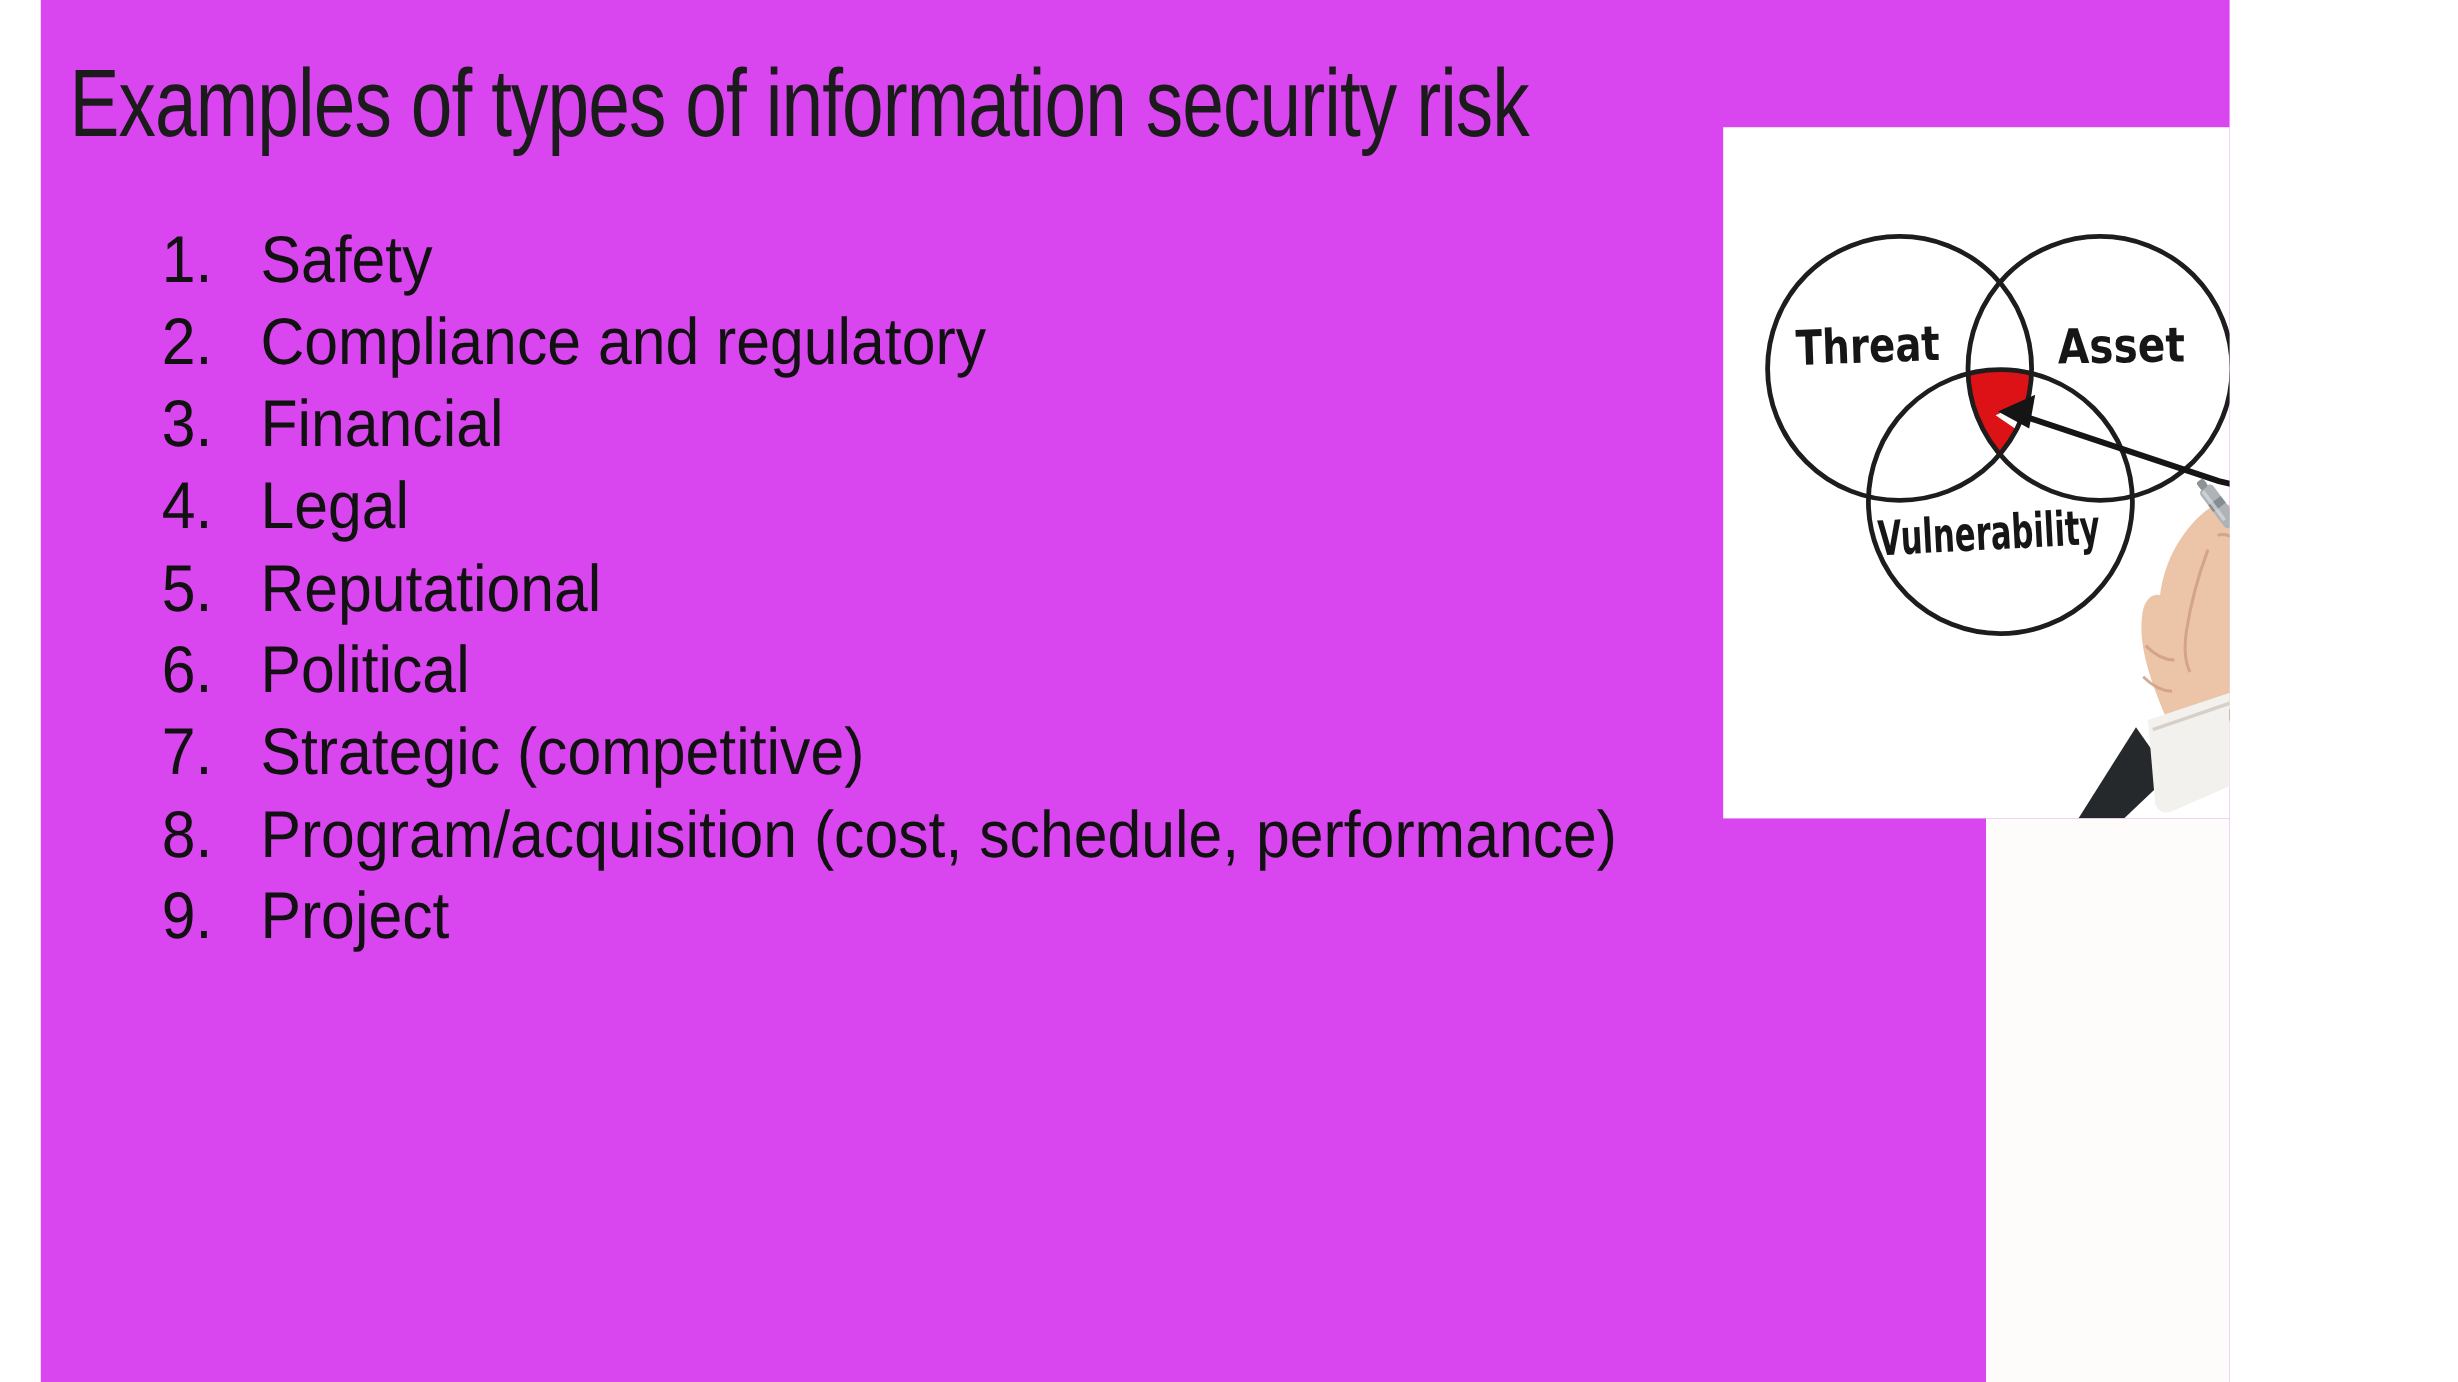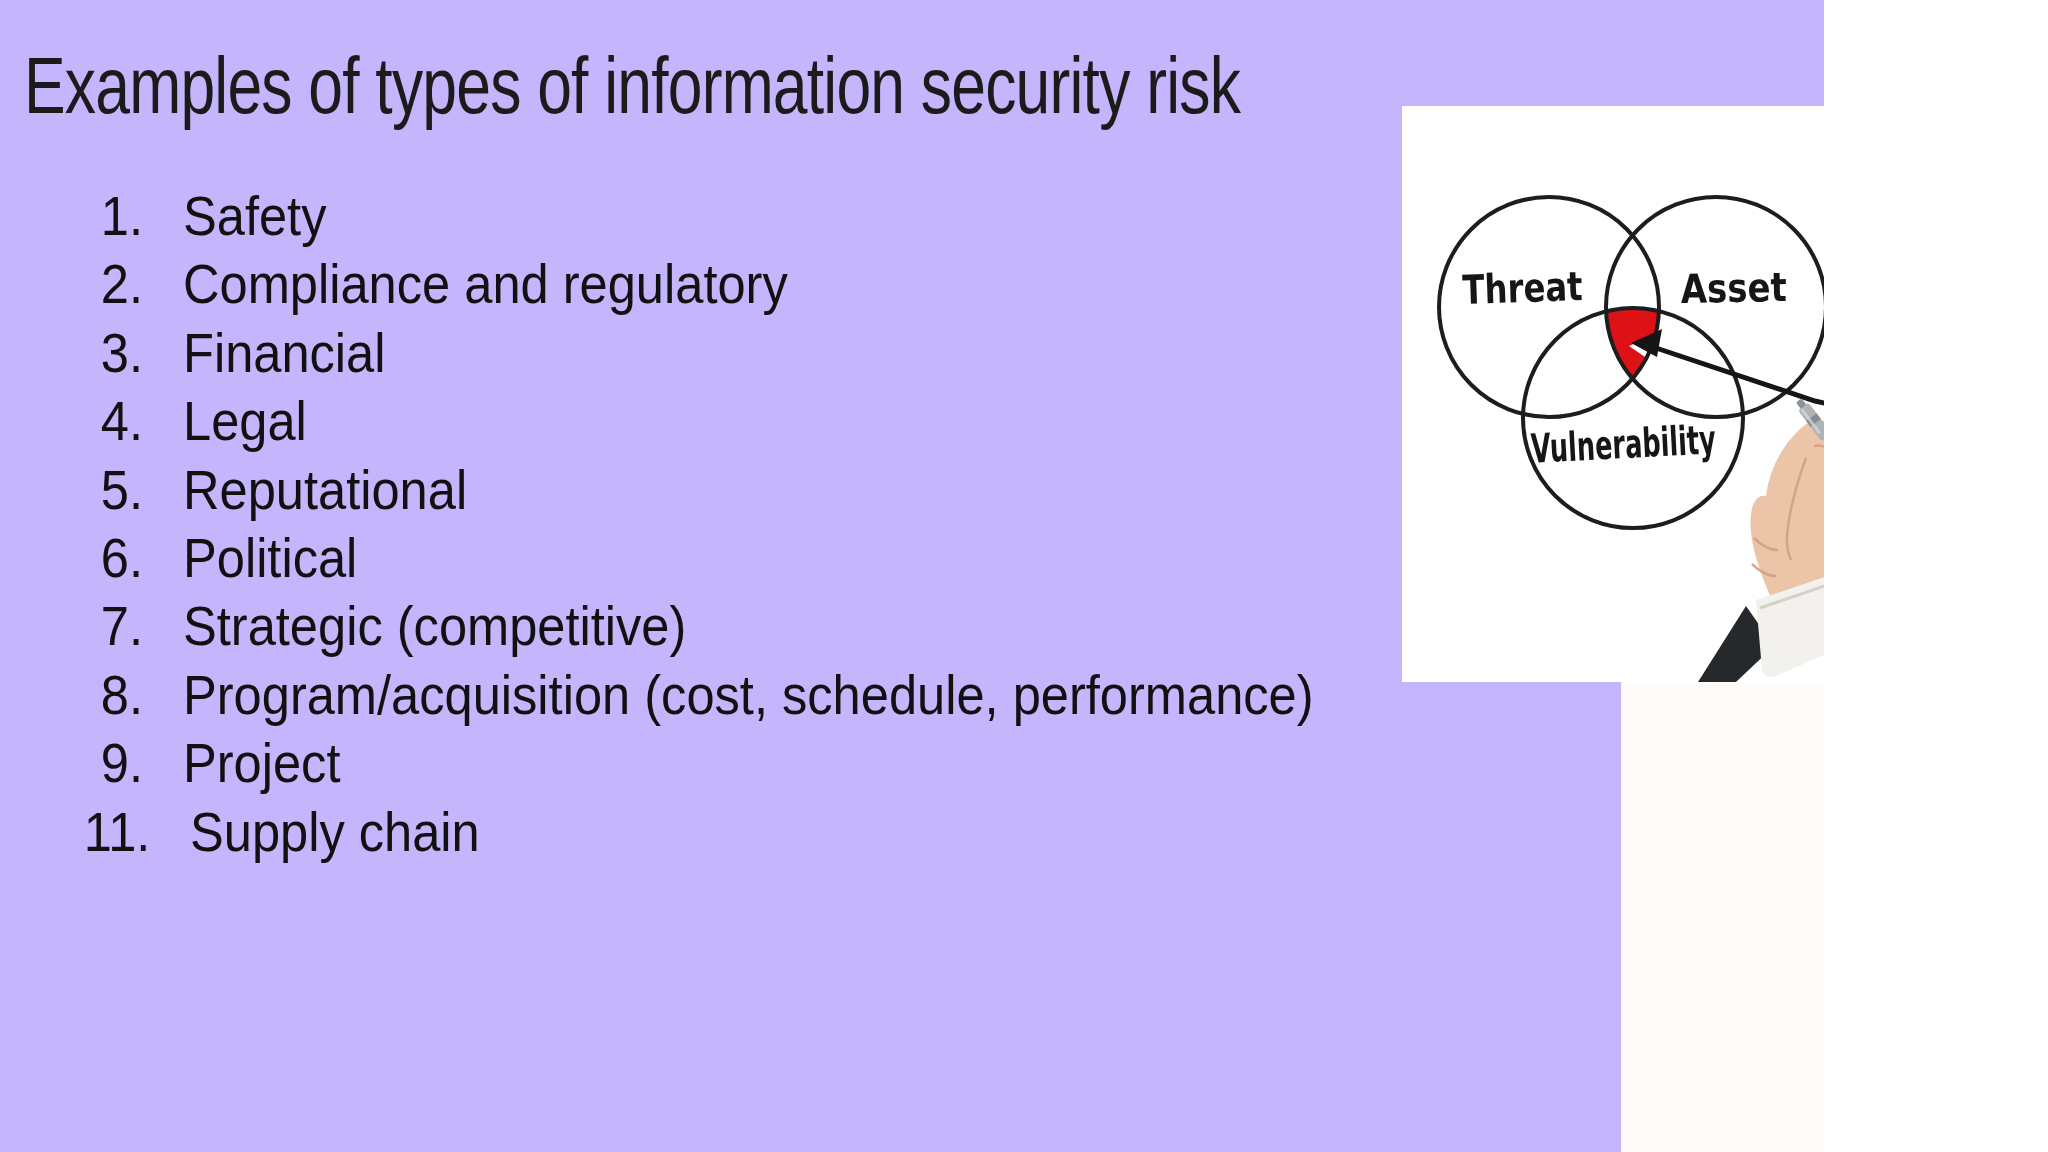--- a/index.html
+++ b/index.html
@@ -1,23 +1,24 @@
 <!DOCTYPE html>
 <html><head>
 <meta charset="utf-8">
 <style>
   html, body { margin: 0; padding: 0; background: #ffffff; }
   .slide {
     position: relative;
     width: 1824px;
     height: 1152px;
-    background: #c4b5fd;
+    background: #d946ef;
     overflow: hidden;
     font-family: "Liberation Sans", sans-serif;
     color: #151515;
+    margin-left: 34px;
   }
 
   
   .title {
     position: absolute;
     left: 24px;
     top: 40px;
     margin: 0;
     font-size: 80px;
     font-weight: 400;
@@ -125,24 +126,20 @@
         <span class="li-num">7.</span>
         <span class="li-text">Strategic (competitive)</span>
       </li>
       <li class="list-item">
         <span class="li-num">8.</span>
         <span class="li-text">Program/acquisition (cost, schedule, performance)</span>
       </li>
       <li class="list-item">
         <span class="li-num">9.</span>
         <span class="li-text">Project</span>
-      </li>
-      <li class="list-item">
-        <span class="li-num">11.</span>
-        <span class="li-text">Supply chain</span>
       </li>
     </ol>
 
   <div class="venn-photo">
     <svg width="610" height="576" viewBox="0 0 610 576">
 
       <path d="M 204.1 205.3 A 110 110 0 0 1 256.9 205.1 A 110 110 0 0 1 230.5 272.6 A 110 110 0 0 1 204.1 205.3 Z" fill="#dc1216"></path>
 
       <polygon points="227,240 266,222 262,264" fill="#ffffff"></polygon>
 

